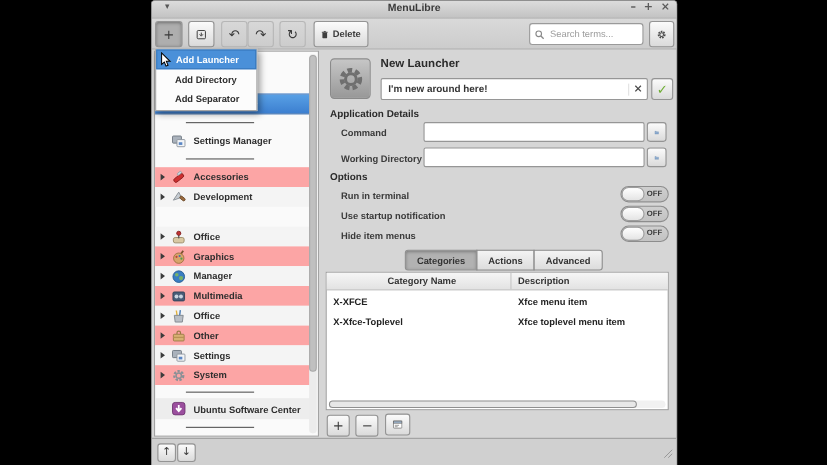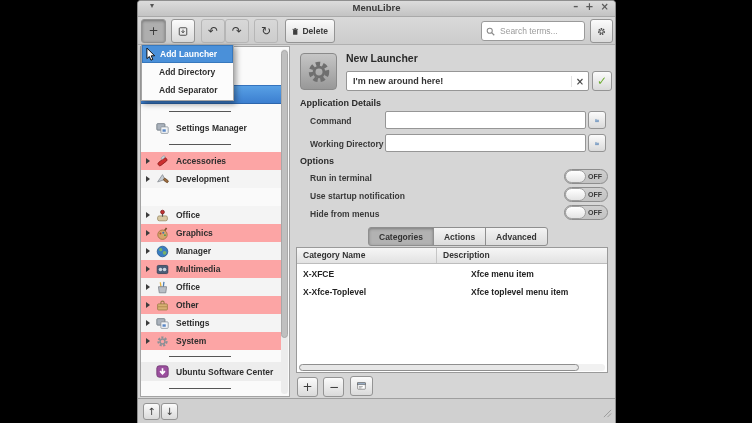--- a/index.html
+++ b/index.html
@@ -80,21 +80,21 @@
     display:flex;align-items:center;justify-content:center;font-size:8.5px;font-weight:600;color:#333;
     margin-left:-1px;padding:0 10px;}
   .tab:first-child{border-radius:3px 0 0 3px;margin-left:0;}
   .tab:last-child{border-radius:0 3px 3px 0;text-align:center;}
   .tab.active{background:#b2b2b2;box-shadow:inset 0 1px 3px rgba(0,0,0,.3);}
   .table{position:absolute;left:158px;top:246px;width:312px;height:126px;background:#fff;
     border:1px solid #9a9a9a;}
   .thead{position:absolute;left:0;top:0;width:100%;height:16px;background:linear-gradient(#f6f6f6,#e2e2e2);
     border-bottom:1px solid #bdbdbd;display:flex;}
   .th{font-size:8.5px;font-weight:600;color:#333;padding:2px 0 0 6px;}
-  .th.c1{width:140px;border-right:1px solid #c6c6c6;}
+  .th.c1{width:168px;border-right:1px solid #c6c6c6;text-align:center;}
   .trow{position:absolute;left:0;width:100%;height:18px;display:flex;font-size:8.5px;font-weight:600;color:#222;}
   .td{padding:4px 0 0 6px;}
   .td.c1{width:168px;}
   .hscroll{position:absolute;left:2px;top:116px;width:306px;height:7px;background:#f1f1f1;border-radius:4px;}
   .hscroll .thumb{position:absolute;left:0;top:0;width:280px;height:7px;background:#e7e7e7;
     border:1px solid #8f8f8f;border-radius:4px;}
   .catbtns{position:absolute;top:375px;height:20px;}
   .catbtns .btn{position:relative;display:inline-flex;top:0;width:21px;height:20px;margin-right:1px;}
   
   .menu{position:absolute;left:3px;top:43px;width:93px;height:57px;background:#fcfcfc;
@@ -345,21 +345,21 @@
   <div class="field-label" style="left:172px;top:172px;">Run in terminal</div>
   <div class="switch" style="top:168px;">
     <span class="knob"></span>
     <span class="state">OFF</span>
   </div>
   <div class="field-label" style="left:172px;top:190px;">Use startup notification</div>
   <div class="switch" style="top:186px;">
     <span class="knob"></span>
     <span class="state">OFF</span>
   </div>
-  <div class="field-label" style="left:172px;top:208px;">Hide from menus</div>
+  <div class="field-label" style="left:172px;top:208px;">Hide item menus</div>
   <div class="switch" style="top:204px;">
     <span class="knob"></span>
     <span class="state">OFF</span>
   </div>
 
   <div class="tabs">
     <div class="tab active">Categories</div>
     <div class="tab">Actions</div>
     <div class="tab">Advanced</div>
   </div>

